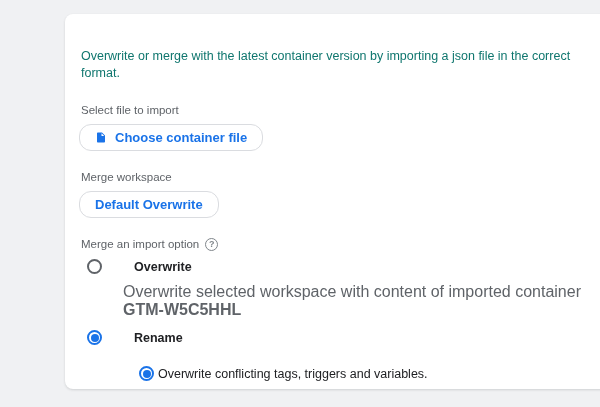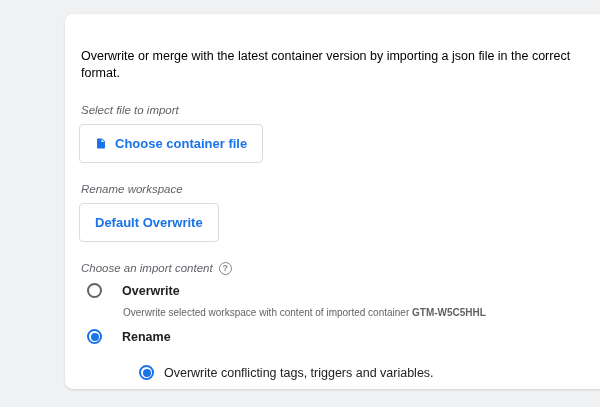--- a/index.html
+++ b/index.html
@@ -15,38 +15,37 @@
     left: 65px; top: 14px;
     width: 545px; height: 375px;
     background: #ffffff;
     border-radius: 8px;
     box-shadow: 0 1px 2px rgba(60,64,67,0.10), 0 1px 3px rgba(60,64,67,0.08);
     padding: 34px 24px 0 16px;
   }
   .intro {
     font-size: 12.5px;
     line-height: 1.35;
-    color: #000000;
+    color: #0f766e;
     margin-bottom: 22px;
   }
   .field-label {
     font-size: 11.5px;
     color: #5f6368;
     margin-bottom: 8px;
-    font-style: italic;
   }
   .gbtn {
     display: inline-flex;
     align-items: center;
     gap: 8px;
-    height: 39px;
+    height: 27px;
     padding: 0 15px;
     background: #fff;
     border: 1px solid #dadce0;
-    border-radius: 4px;
+    border-radius: 12px;
     color: #1a73e8;
     font-family: "Liberation Sans", sans-serif;
     font-size: 13px;
     font-weight: 600;
     cursor: pointer;
     margin-left: -2px;
   }
   .section { margin-bottom: 20px; }
   .option-label-row {
     display: flex;
@@ -61,50 +60,50 @@
     display: inline-flex;
     align-items: center;
     justify-content: center;
     font-size: 9px;
     color: #80868b;
     font-weight: 600;
   }
   .radio-row {
     display: flex;
     align-items: center;
-    gap: 20px;
+    gap: 32px;
     margin-left: 6px;
     height: 20px;
     cursor: pointer;
   }
   .radio {
     width: 15px; height: 15px;
     border: 2px solid #5f6368;
     border-radius: 50%;
     display: inline-flex;
     align-items: center;
     justify-content: center;
     flex: 0 0 auto;
     background: #fff;
   }
   .radio.selected { border-color: #1a73e8; }
   .radio .dot { width: 8px; height: 8px; border-radius: 50%; background: transparent; }
   .radio.selected .dot { background: #1a73e8; }
   .radio-main-label { font-size: 12.5px; font-weight: 700; color: #202124; }
   .radio-desc {
     margin: 6px 0 9px 42px;
-    font-size: 10px;
+    font-size: 16px;
     color: #5f6368;
   }
   .radio-desc b { font-weight: 700; color: #5f6368; }
   .sub-options { margin: 16px 0 0 58px; }
   .sub-radio-row {
     display: flex;
     align-items: center;
-    gap: 10px;
+    gap: 4px;
     height: 20px;
     margin-bottom: 6px;
     cursor: pointer;
   }
   .sub-radio-label { font-size: 12.5px; color: #202124; }
   .file-icon svg { display: block; }
 </style>
 </head>
 <body>
 
@@ -118,29 +117,29 @@
       <span class="file-icon">
         <svg width="12" height="15" viewBox="0 0 24 24">
           <path fill="#1a73e8" fill-rule="evenodd" d="M6 2c-1.1 0-2 .9-2 2v16c0 1.1.9 2 2 2h12c1.1 0 2-.9 2-2V8l-6-6H6zm7 7V3.5L18.5 9H13z"></path>
         </svg>
       </span>
       <span>Choose container file</span>
     </button>
   </div>
 
   <div class="section">
-    <div class="field-label">Rename workspace</div>
+    <div class="field-label">Merge workspace</div>
     <button class="gbtn">
       <span>Default Overwrite</span>
     </button>
   </div>
 
   <div>
     <div class="option-label-row">
-      <span class="field-label" style="margin-bottom:0">Choose an import content</span>
+      <span class="field-label" style="margin-bottom:0">Merge an import option</span>
       <span class="help-icon">?</span>
     </div>
 
     <div class="radio-row">
       <span class="radio">
           <span class="dot"></span>
         </span>
       <span class="radio-main-label">Overwrite</span>
     </div>
     <div class="radio-desc">

